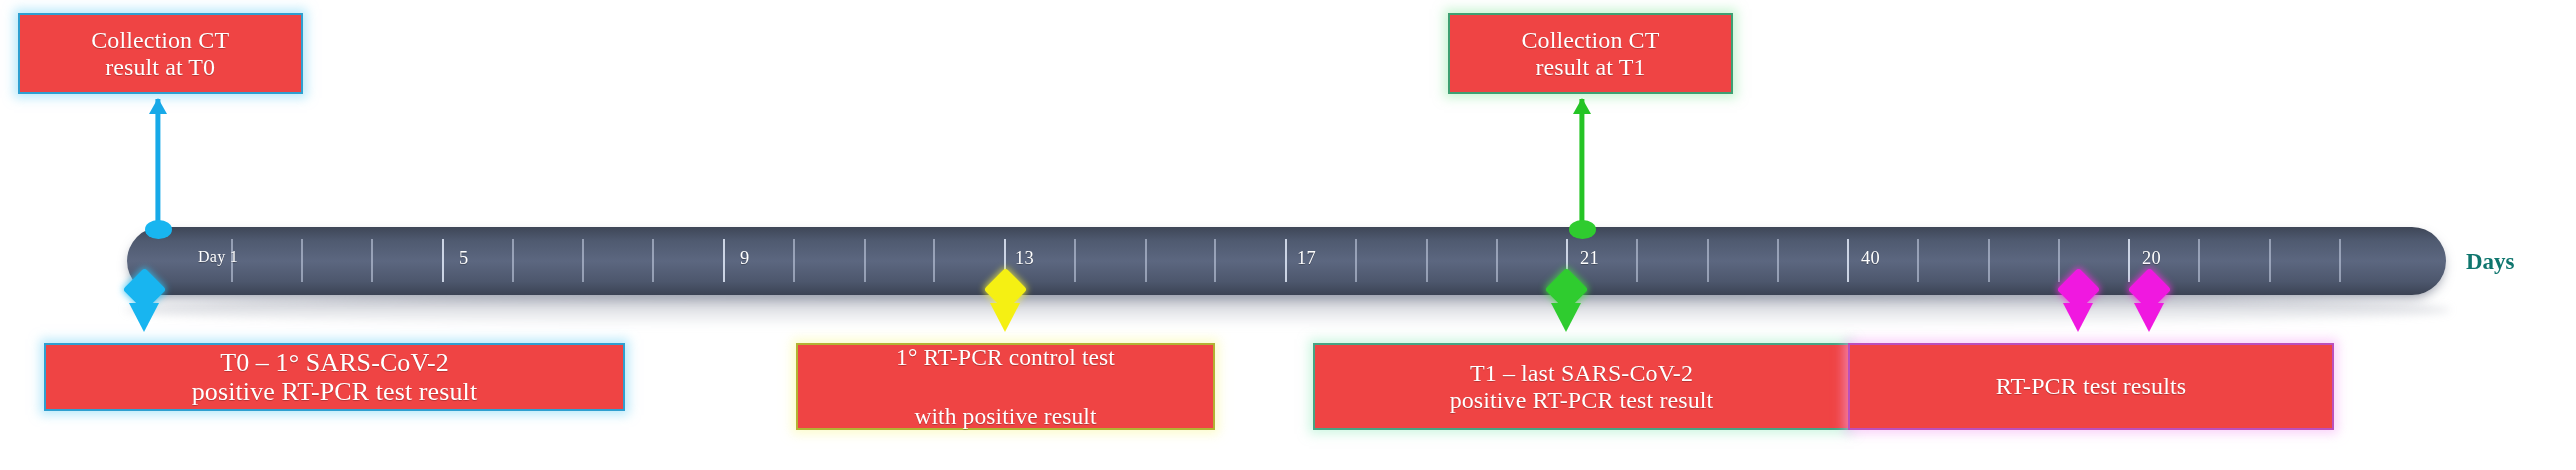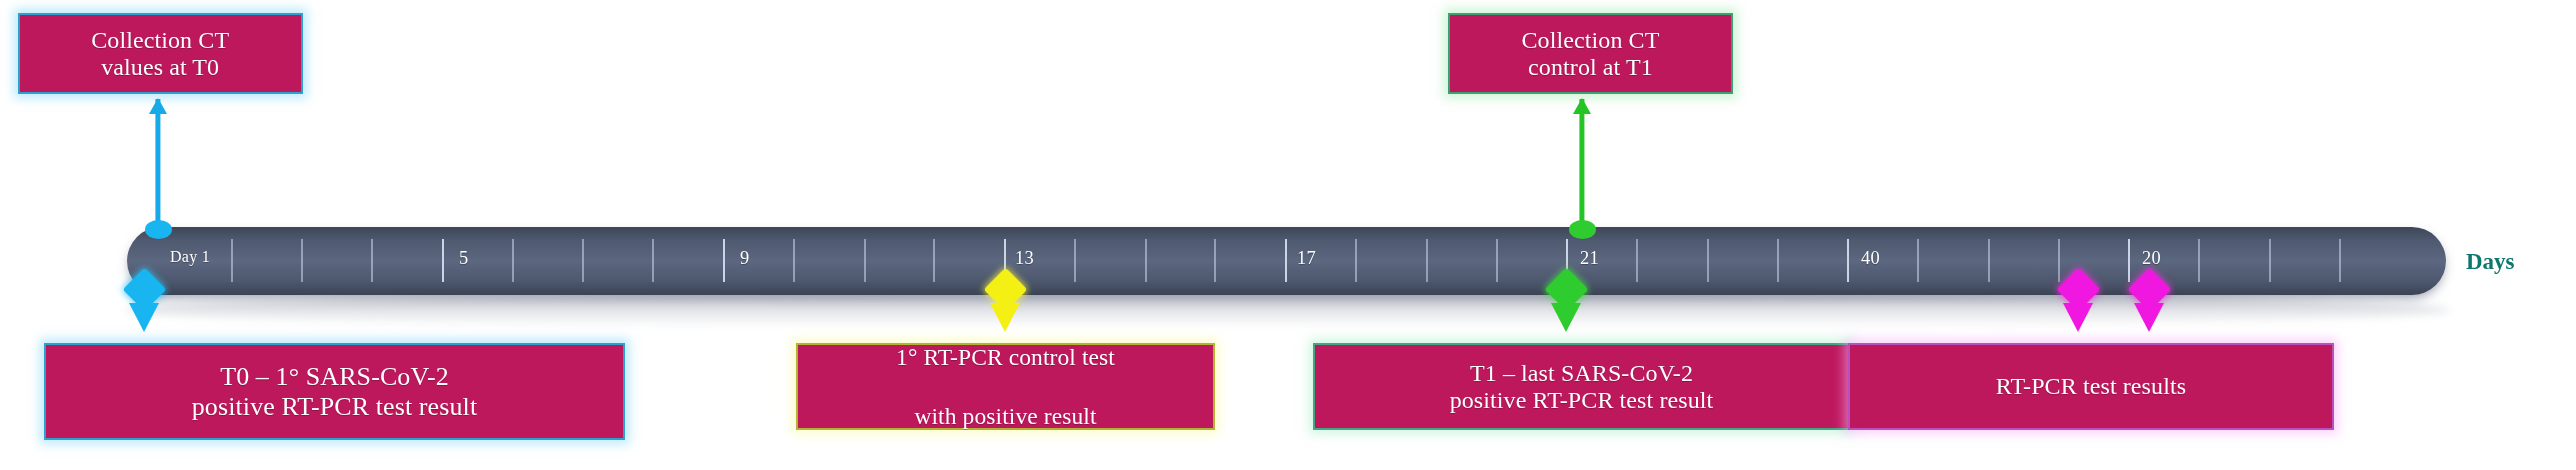--- a/index.html
+++ b/index.html
@@ -12,21 +12,21 @@
     height: 470px;
     position: relative;
     overflow: hidden;
     font-family: "Liberation Serif", "DejaVu Serif", serif;
   }
 
   
   .callout {
     position: absolute;
     box-sizing: border-box;
-    background: #be185d;
+    background: #ef4444;
     color: #ffffff;
     text-align: center;
     display: flex;
     flex-direction: column;
     justify-content: center;
     align-items: center;
     line-height: 1.12;
     letter-spacing: 0.1px;
     text-shadow: 0 0.7px 0.7px rgba(0,0,0,0.25);
   }
@@ -87,21 +87,21 @@
   .tick.major { background: rgba(225,233,248,0.85); }
   .daylabel {
     position: absolute;
     top: 20.6px;
     color: #ffffff;
     font-size: 18.4px;
     letter-spacing: 0.3px;
     text-shadow: 0 0.7px 0.7px rgba(0,0,0,0.3);
     white-space: nowrap;
   }
-  .daylabel.first { font-size: 16px; }
+  .daylabel.first { font-size: 16px; margin-left: 28px; }
 
   .axis-title {
     position: absolute;
     color: #0f766e;
     font-size: 23px;
     font-weight: bold;
     white-space: nowrap;
   }
 
   
@@ -145,30 +145,30 @@
     filter: blur(4.4px);
   }
 </style>
 </head>
 <body>
 
 <div class="under-shadow" style="left:125px; top:293px; width:2325px; height:34px;"></div>
 
 <div class="callout cal-blue" style="left:17.7px; top:13.2px; width:285px; height:81px; font-size:24px;">
   <span class="ln">Collection CT</span>
-  <span class="ln">values at T0</span>
+  <span class="ln">result at T0</span>
 </div>
 <div class="connector conn-blue" style="left:158px; top:99px; height:134px;">
   <div class="stem"></div>
   <div class="head"></div>
 </div>
 
 <div class="callout cal-green" style="left:1448px; top:13.2px; width:285px; height:81px; font-size:24px;">
   <span class="ln">Collection CT</span>
-  <span class="ln">control at T1</span>
+  <span class="ln">result at T1</span>
 </div>
 <div class="connector conn-green" style="left:1582px; top:99px; height:134px;">
   <div class="stem"></div>
   <div class="head"></div>
 </div>
 
 <div class="timeline-wrap" style="left:127px; top:227px; width:2319px; height:68px;">
   <div class="timeline-bar"></div>
 
   <div class="tick" style="left:104px;"></div>
@@ -223,21 +223,21 @@
 <div class="marker mk-green" style="left:1551px; top:274px;"></div>
 <div class="marker mk-magenta" style="left:2063px; top:274px;"></div>
 <div class="marker mk-magenta" style="left:2134px; top:274px;"></div>
 
 <div class="caparrow ca-blue" style="left:129px;  top:303px;"></div>
 <div class="caparrow ca-yellow" style="left:990px; top:303px;"></div>
 <div class="caparrow ca-green" style="left:1551px; top:303px;"></div>
 <div class="caparrow ca-magenta" style="left:2063px; top:303px;"></div>
 <div class="caparrow ca-magenta" style="left:2134px; top:303px;"></div>
 
-<div class="callout cal-blue" style="left:44px; top:343px; width:581px; height:97px; font-size:26px;">
+<div class="callout cal-blue" style="left:44px; top:343px; width:581px; height:68px; font-size:26px;">
   <span class="ln">T0 – 1° SARS-CoV-2</span>
   <span class="ln">positive RT-PCR test result</span>
 </div>
 
 <div class="callout cal-yellow" style="left:796px; top:343px; width:419px; height:87px; font-size:23.5px;">
   <span class="ln">1° RT-PCR control test</span>
   <span class="ln">with positive result</span>
 </div>
 
 <div class="callout cal-teal" style="left:1313px; top:343px; width:537px; height:87px; font-size:24px;">

